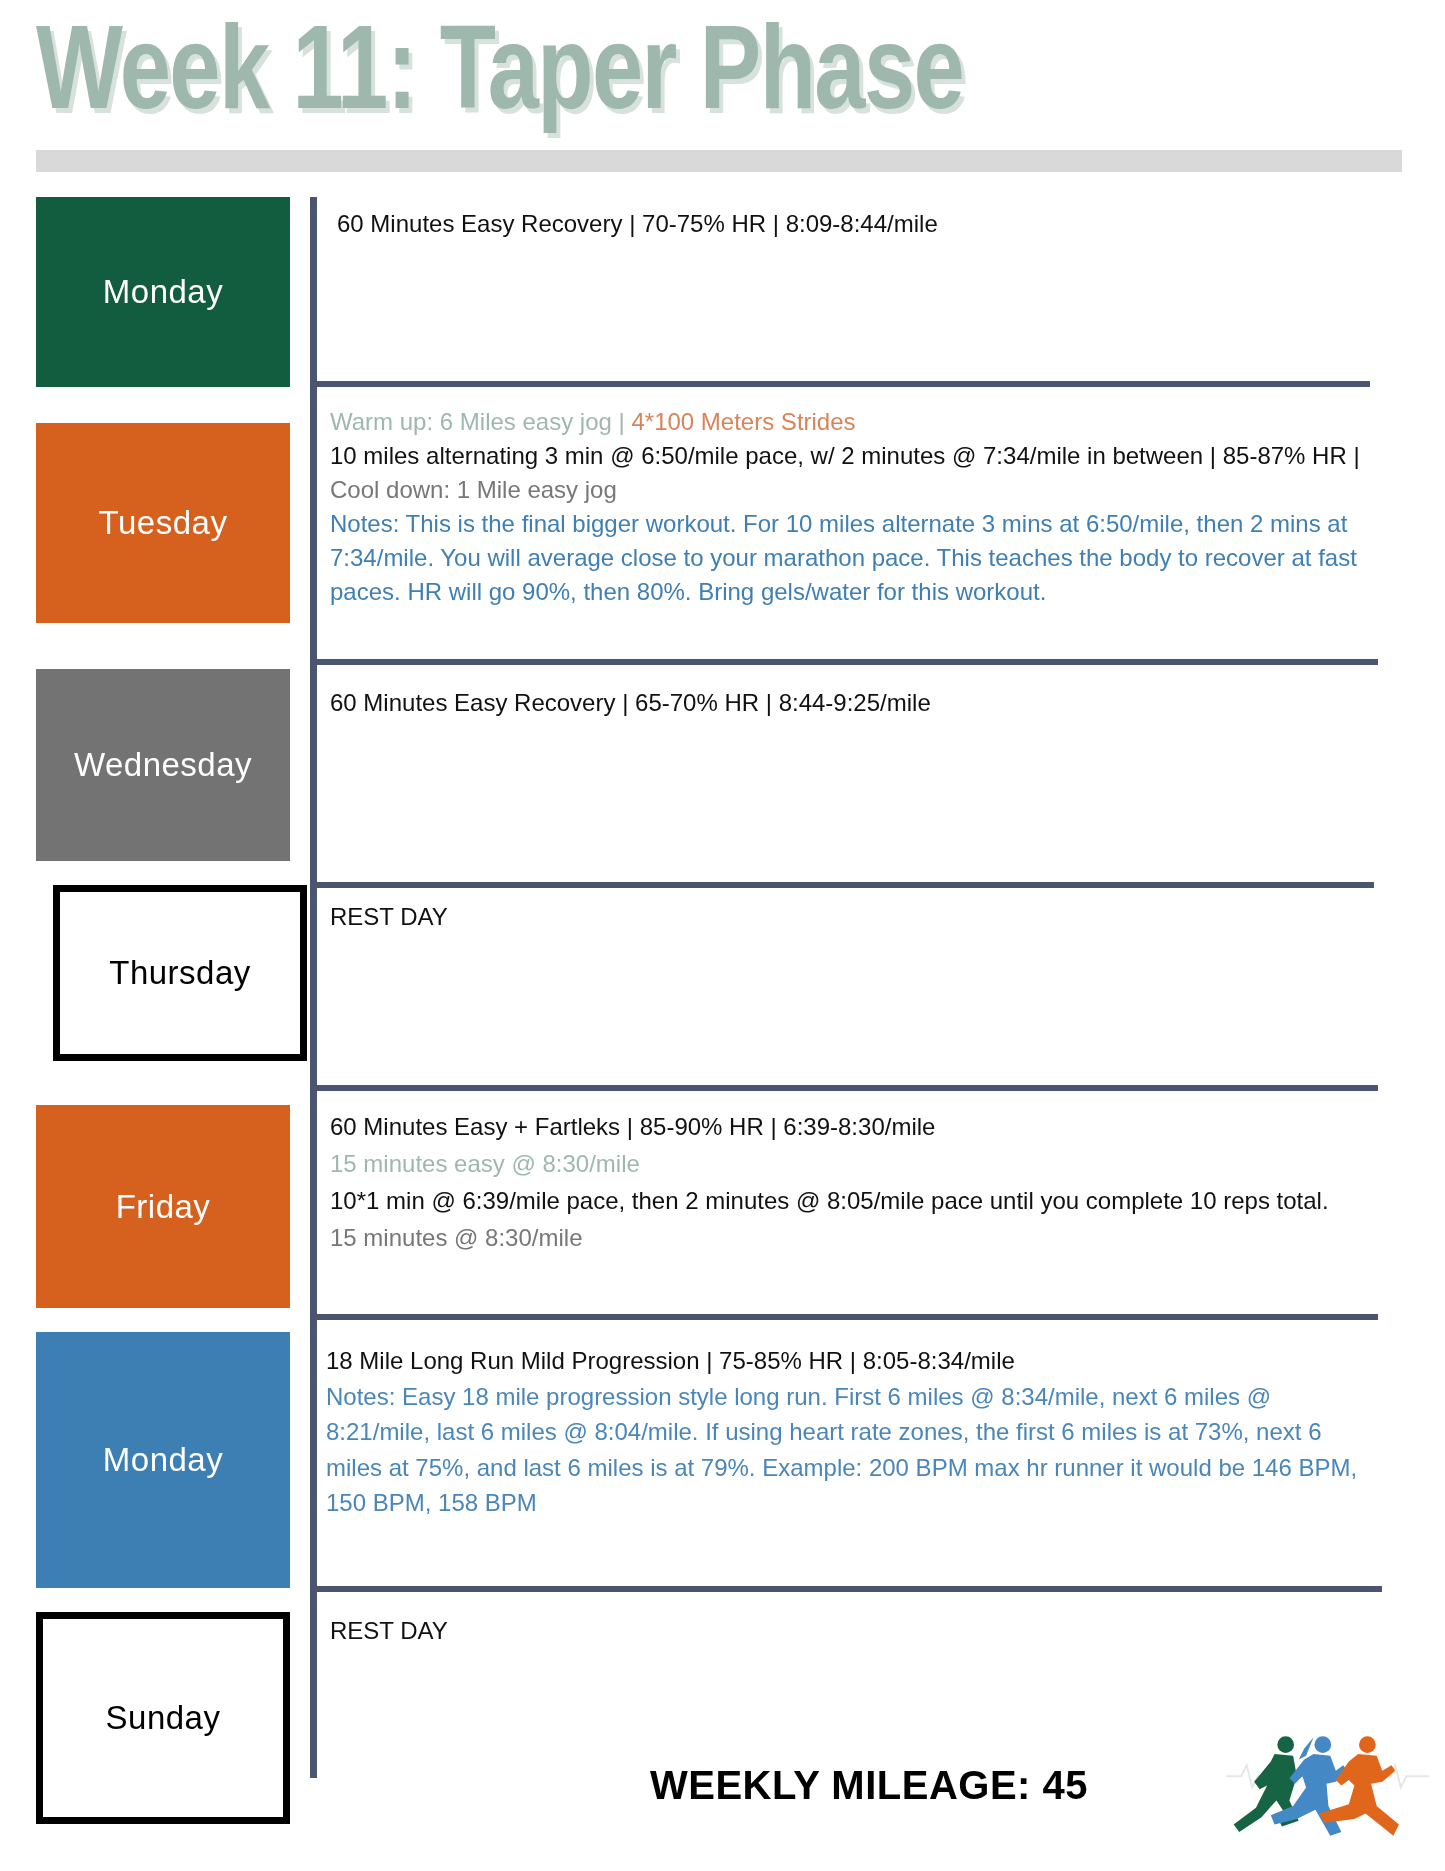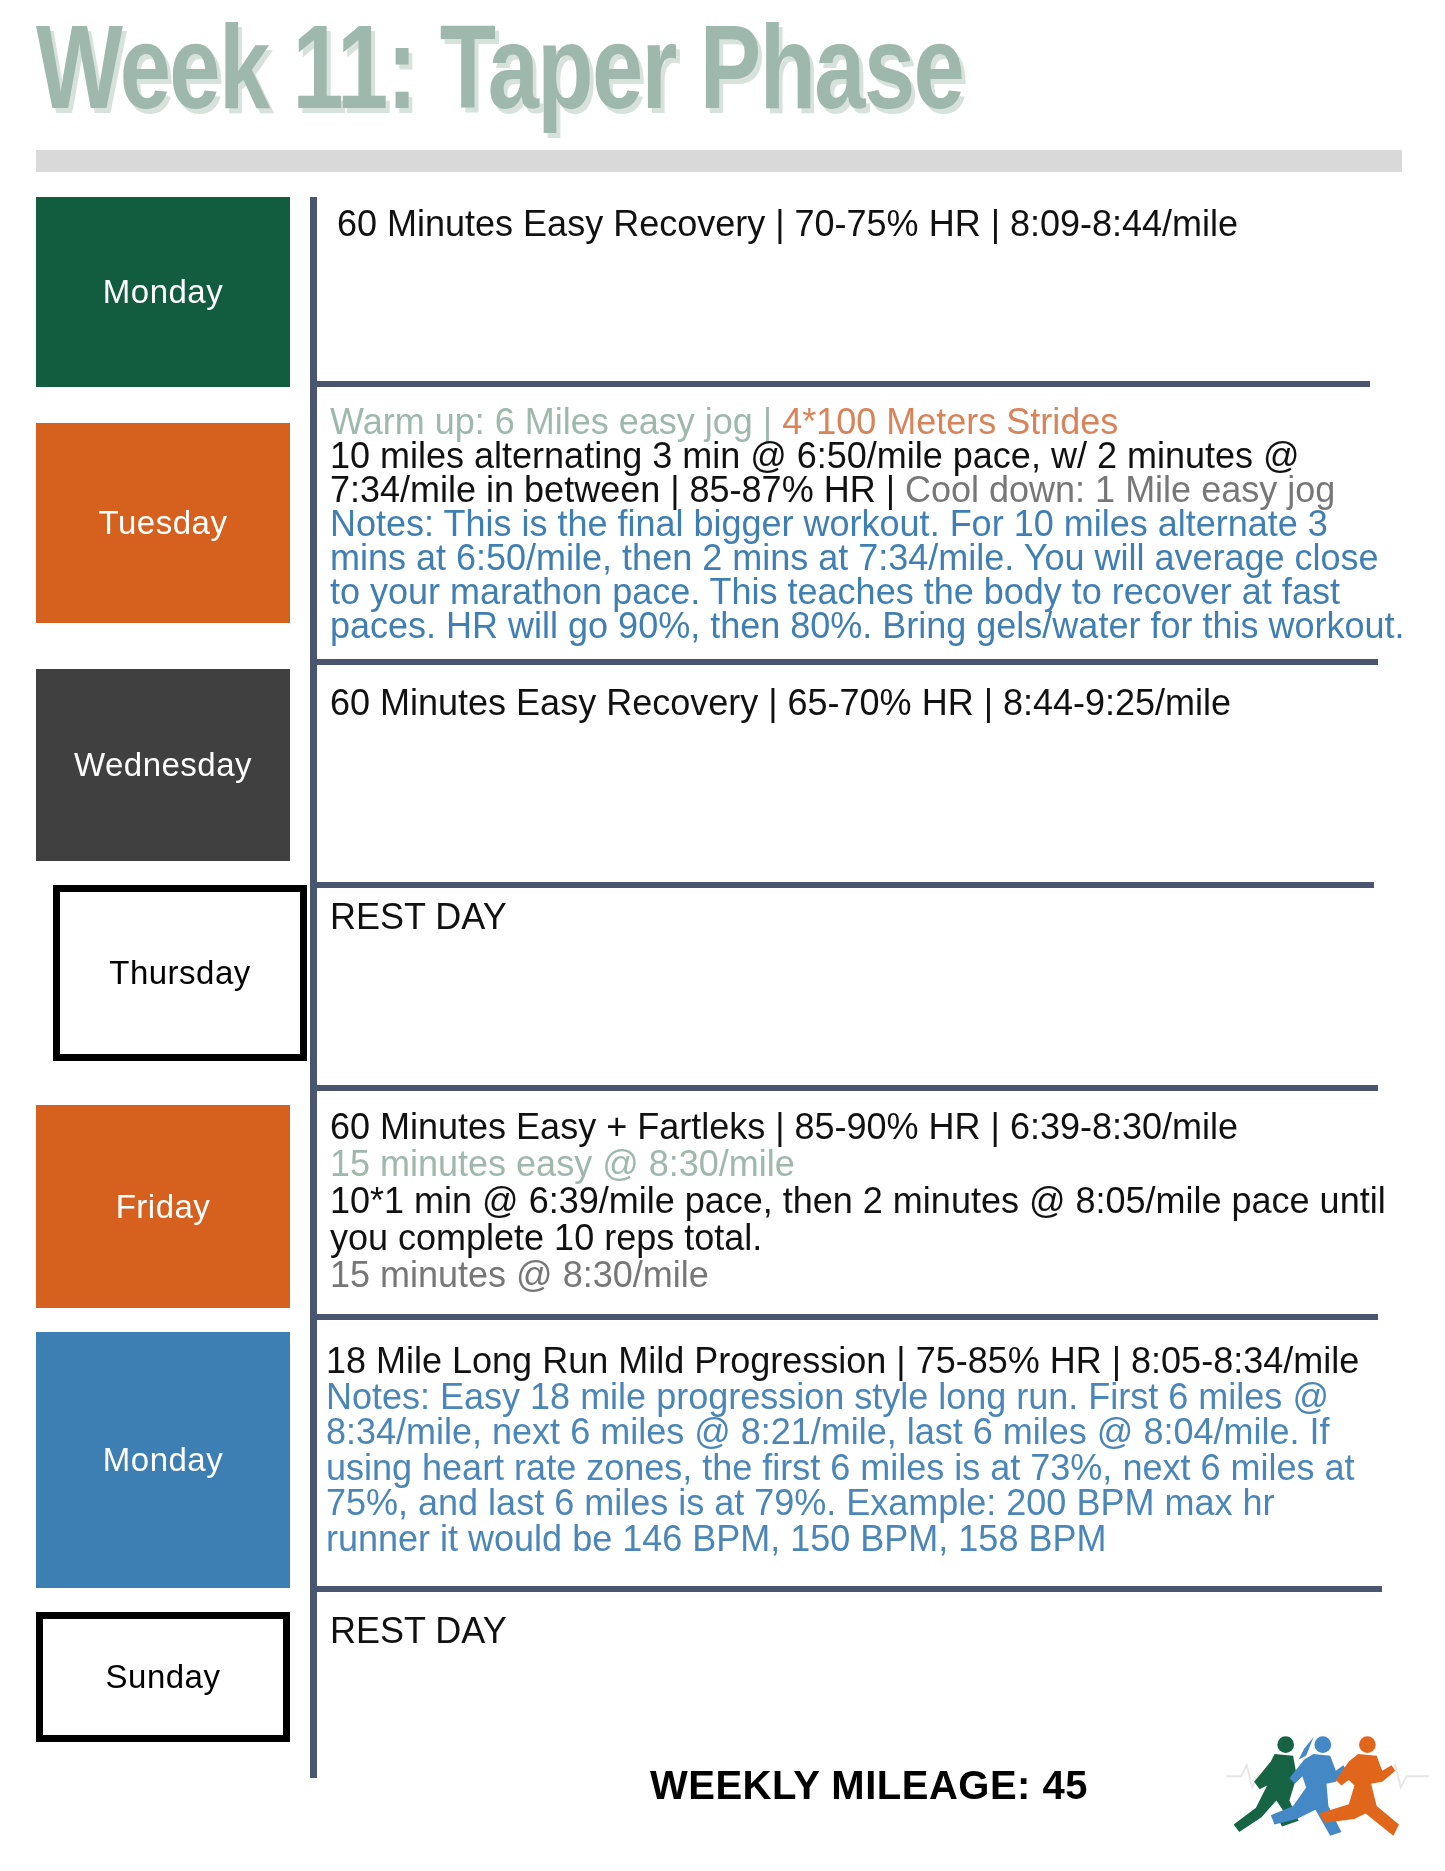--- a/index.html
+++ b/index.html
@@ -15,21 +15,21 @@
   }
   .title-bar { position: absolute; left: 36px; top: 150px; width: 1366px; height: 22px; background: #D9D9D9; }
   .vline { position: absolute; left: 310px; top: 197px; width: 7px; height: 1581px; background: #4A5570; }
   .hline { position: absolute; height: 6px; background: #4A5570; left: 310px; }
   .day {
     position: absolute; left: 36px; width: 254px;
     display: flex; align-items: center; justify-content: center;
     font-size: 33px; color: #ffffff; box-sizing: border-box; letter-spacing: 0.5px;
   }
   .day.outline { background: #ffffff; color: #000000; border: 7px solid #000000; }
-  .content { position: absolute; left: 330px; width: 1080px; font-size: 36px; line-height: 34px; color: #111111; }
+  .content { position: absolute; left: 330px; width: 1080px; font-size: 24px; line-height: 34px; color: #111111; }
   .content p { margin: 0; }
   .muted-green { color: #9FB8AD; }
   .muted-gray { color: #777777; }
   .orange { color: #D9835A; }
   .blue { color: #3F7FB3; }
   .blue-note { color: #4A86B8; }
   .mileage {
     position: absolute; left: 650px; top: 1763px;
     font-weight: bold; font-size: 40px; color: #000000; letter-spacing: 0.5px;
   }
@@ -62,21 +62,21 @@
 <div class="content" style="top:405px;">
   <p>
     <span class="muted-green">Warm up: 6 Miles easy jog | </span><span class="orange">4*100 Meters Strides</span>
   </p>
   <p>
     <span>10 miles alternating 3 min @ 6:50/mile pace, w/ 2 minutes @ 7:34/mile in between | 85-87% HR | </span><span class="muted-gray">Cool down: 1 Mile easy jog</span>
   </p>
   <p class="blue">Notes: This is the final bigger workout. For 10 miles alternate 3 mins at 6:50/mile, then 2 mins at 7:34/mile. You will average close to your marathon pace. This teaches the body to recover at fast paces. HR will go 90%, then 80%. Bring gels/water for this workout.</p>
 </div>
 
-<div class="day" style="top:669px; height:192px; background:#404040;">
+<div class="day" style="top:669px; height:192px; background:#737373;">
   <span>Wednesday</span>
 </div>
 <div class="content" style="top:686px;">
   <p>60 Minutes Easy Recovery | 65-70% HR | 8:44-9:25/mile</p>
 </div>
 
 <div class="day outline" style="top:885px; height:176px;margin-left:17px;">
   <span>Thursday</span>
 </div>
 <div class="content" style="top:900px;">
@@ -94,21 +94,21 @@
 </div>
 
 <div class="day" style="top:1332px; height:256px; background:#3D7FB2;">
   <span>Monday</span>
 </div>
 <div class="content" style="top:1343px; left:326px; width:1040px; line-height:35.5px;">
   <p>18 Mile Long Run Mild Progression | 75-85% HR | 8:05-8:34/mile</p>
   <p class="blue-note">Notes: Easy 18 mile progression style long run. First 6 miles @ 8:34/mile, next 6 miles @ 8:21/mile, last 6 miles @ 8:04/mile. If using heart rate zones, the first 6 miles is at 73%, next 6 miles at 75%, and last 6 miles is at 79%. Example: 200 BPM max hr runner it would be 146 BPM, 150 BPM, 158 BPM</p>
 </div>
 
-<div class="day outline" style="top:1612px; height:130px;">
+<div class="day outline" style="top:1612px; height:212px;">
   <span>Sunday</span>
 </div>
 <div class="content" style="top:1614px;">
   <p>REST DAY</p>
 </div>
 
 <div class="mileage">WEEKLY MILEAGE: 45</div>
 
 <svg class="runners" viewBox="0 0 245 140" xmlns="http://www.w3.org/2000/svg">
 

